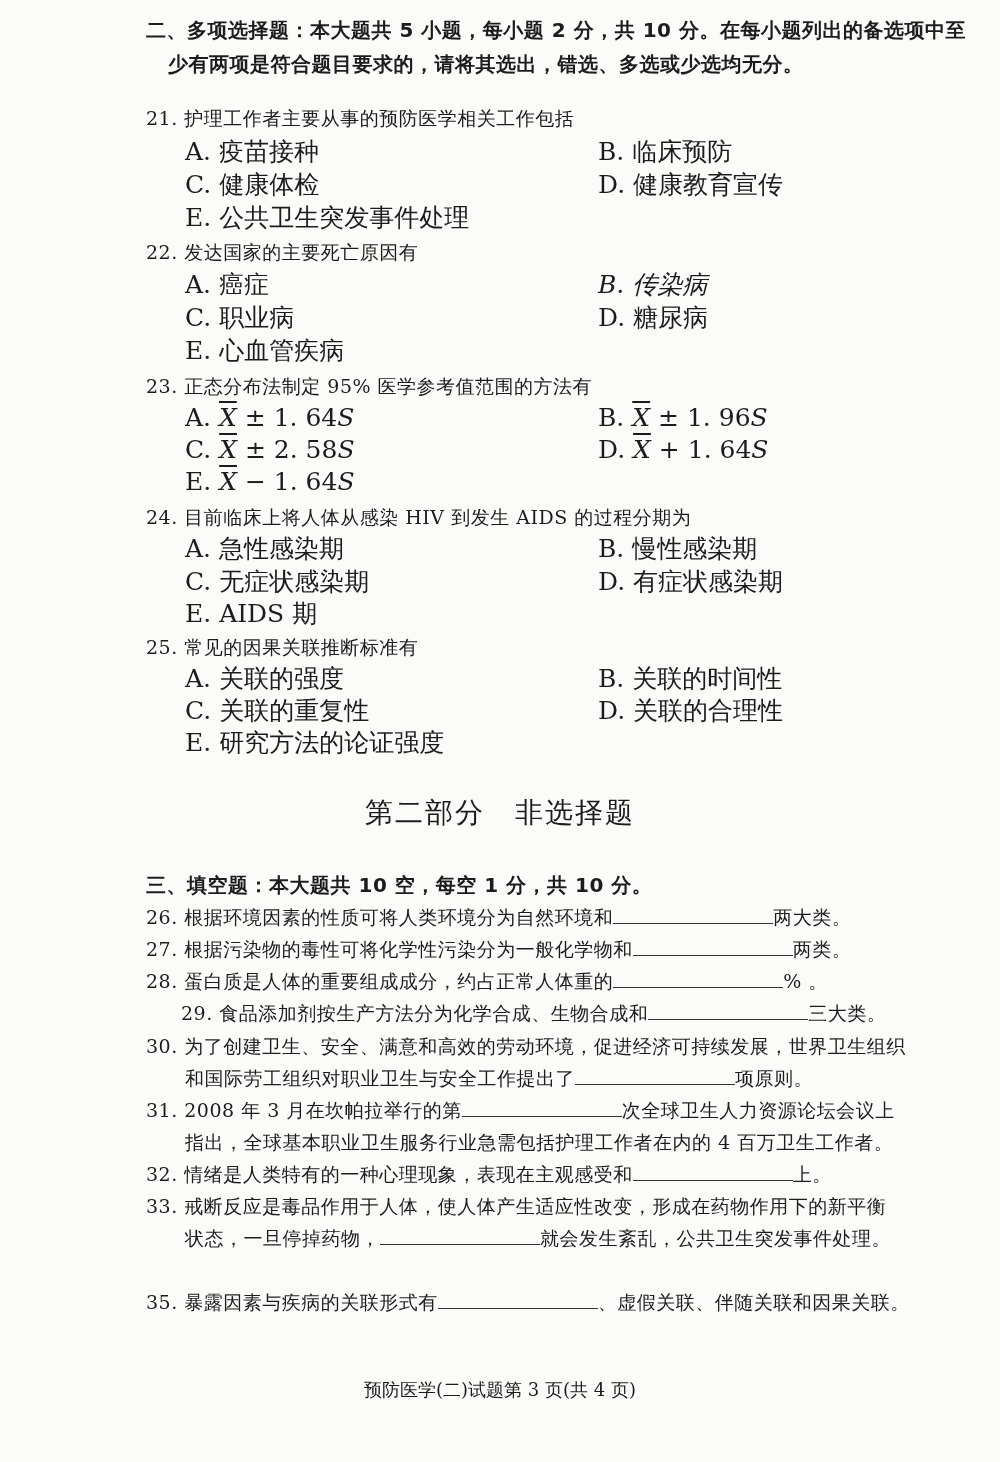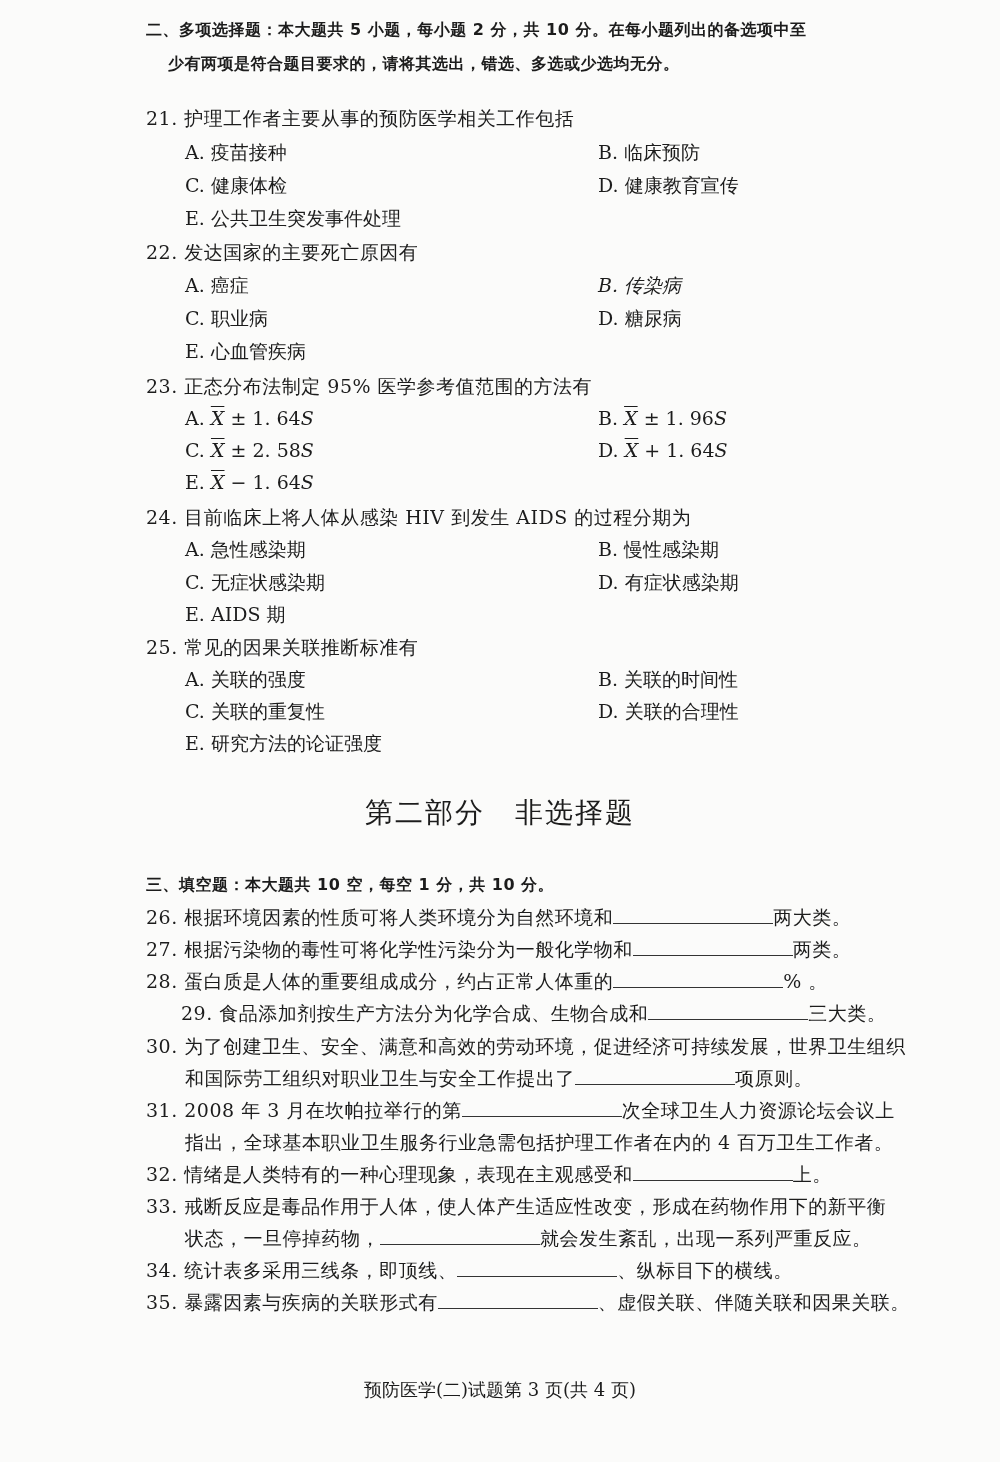--- a/index.html
+++ b/index.html
@@ -12,22 +12,22 @@
       overflow: hidden;
     }
     .page { position: absolute; left: 0; top: 0; width: 1000px; height: 1462px; }
     .line {
       position: absolute;
       font-size: 19px;
       line-height: 24px;
       white-space: nowrap;
       letter-spacing: 0.5px;
     }
-    .bold { font-weight: bold; font-family: "DejaVu Sans", "Liberation Sans", sans-serif; font-size: 16px; }
-    .opt { position: absolute; font-size: 19px; line-height: 24px; white-space: nowrap; }
+    .bold { font-weight: bold; font-family: "DejaVu Sans", "Liberation Sans", sans-serif; font-size: 20px; }
+    .opt { position: absolute; font-size: 25px; line-height: 24px; white-space: nowrap; }
     .xbar { text-decoration: overline; font-style: italic; }
     .ital { font-style: italic; }
     .part-title {
       position: absolute; left: 0; width: 1000px; top: 796px;
       text-align: center; font-size: 28px; line-height: 34px;
       font-family: "DejaVu Sans", "Liberation Sans", sans-serif;
       letter-spacing: 2px;
     }
     .blank {
       display: inline-block;
@@ -125,23 +125,20 @@
   </div>
   <div class="line" style="left:146px; top:1098px;">
     <span>31. 2008 年 3 月在坎帕拉举行的第</span><span class="blank" style="width:160px;"></span><span>次全球卫生人力资源论坛会议上</span>
   </div>
   <div class="line" style="left:185px; top:1130px;">指出，全球基本职业卫生服务行业急需包括护理工作者在内的 4 百万卫生工作者。</div>
   <div class="line" style="left:146px; top:1162px;">
     <span>32. 情绪是人类特有的一种心理现象，表现在主观感受和</span><span class="blank" style="width:160px;"></span><span>上。</span>
   </div>
   <div class="line" style="left:146px; top:1194px;">33. 戒断反应是毒品作用于人体，使人体产生适应性改变，形成在药物作用下的新平衡</div>
   <div class="line" style="left:185px; top:1226px;">
-    <span>状态，一旦停掉药物，</span><span class="blank" style="width:160px;"></span><span>就会发生紊乱，出现一系列严重反应。</span>
-  </div>
-  <div class="line" style="left:146px; top:1258px;">
-    <span>34. 统计表多采用三线条，即顶线、</span><span class="blank" style="width:160px;"></span><span>、纵标目下的横线。</span>
+    <span>状态，一旦停掉药物，</span><span class="blank" style="width:160px;"></span><span>就会发生紊乱，公共卫生突发事件处理。</span>
   </div>
   <div class="line" style="left:146px; top:1290px;">
     <span>35. 暴露因素与疾病的关联形式有</span><span class="blank" style="width:160px;"></span><span>、虚假关联、伴随关联和因果关联。</span>
   </div>
 
   <div class="footer">预防医学(二)试题第 3 页(共 4 页)</div>
 </div>
 
 </body></html>

